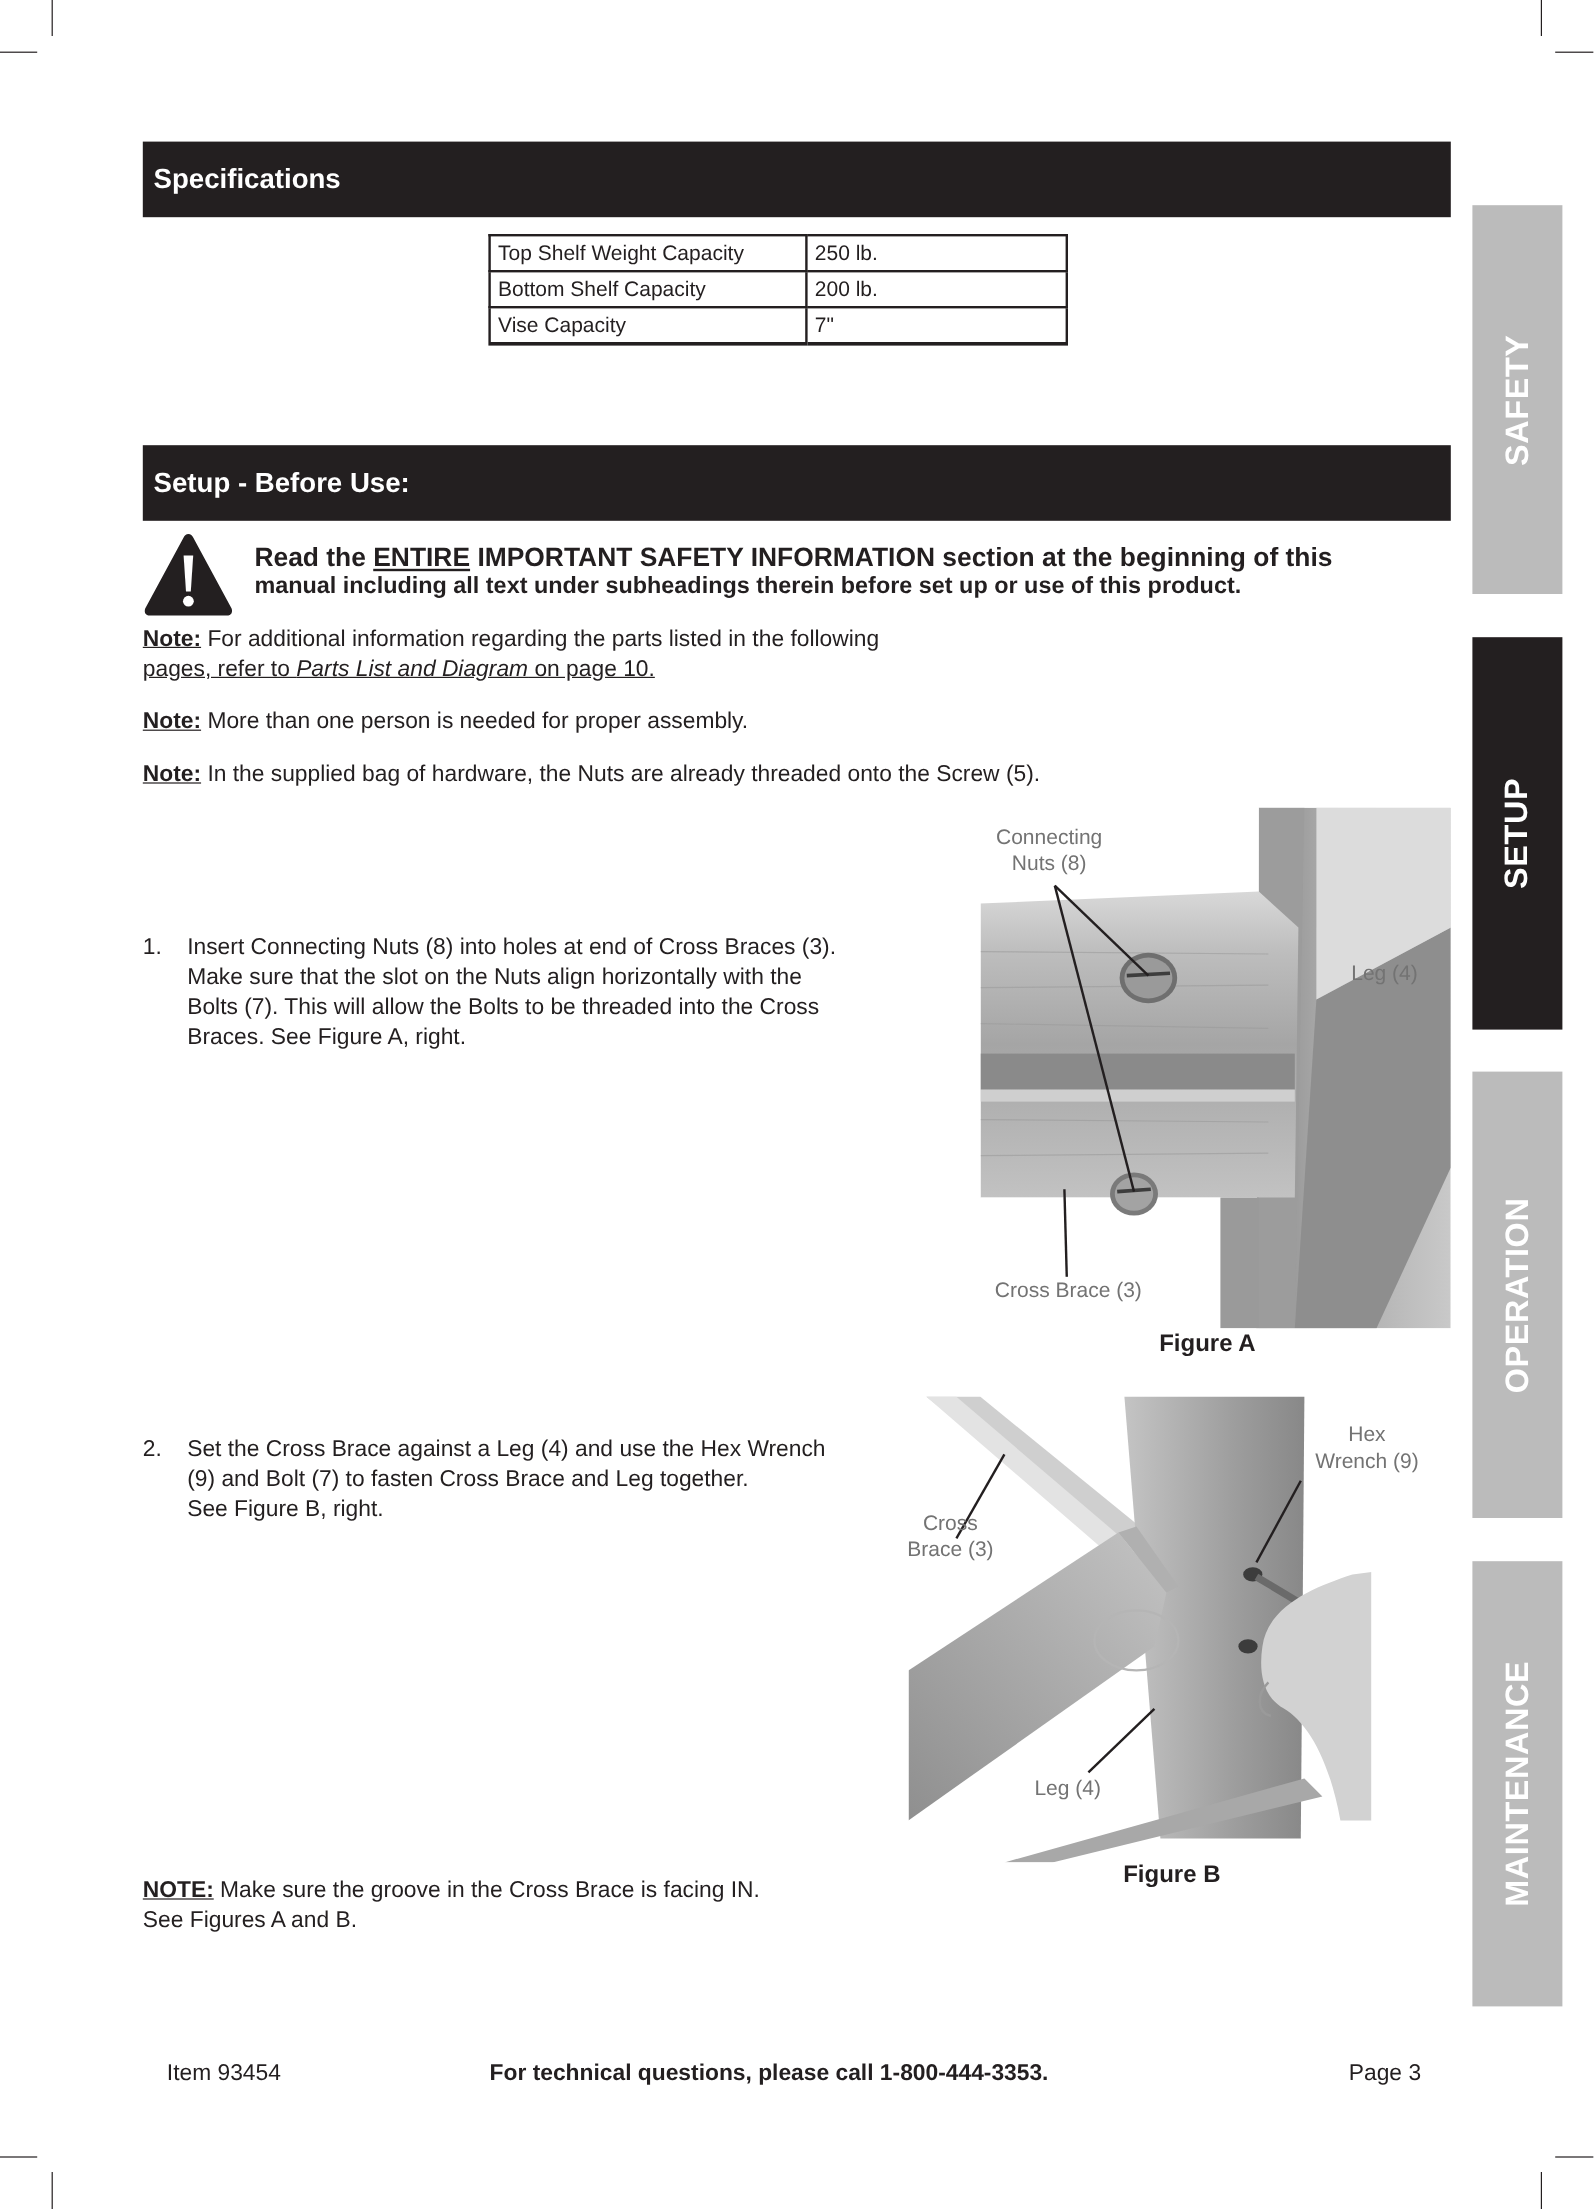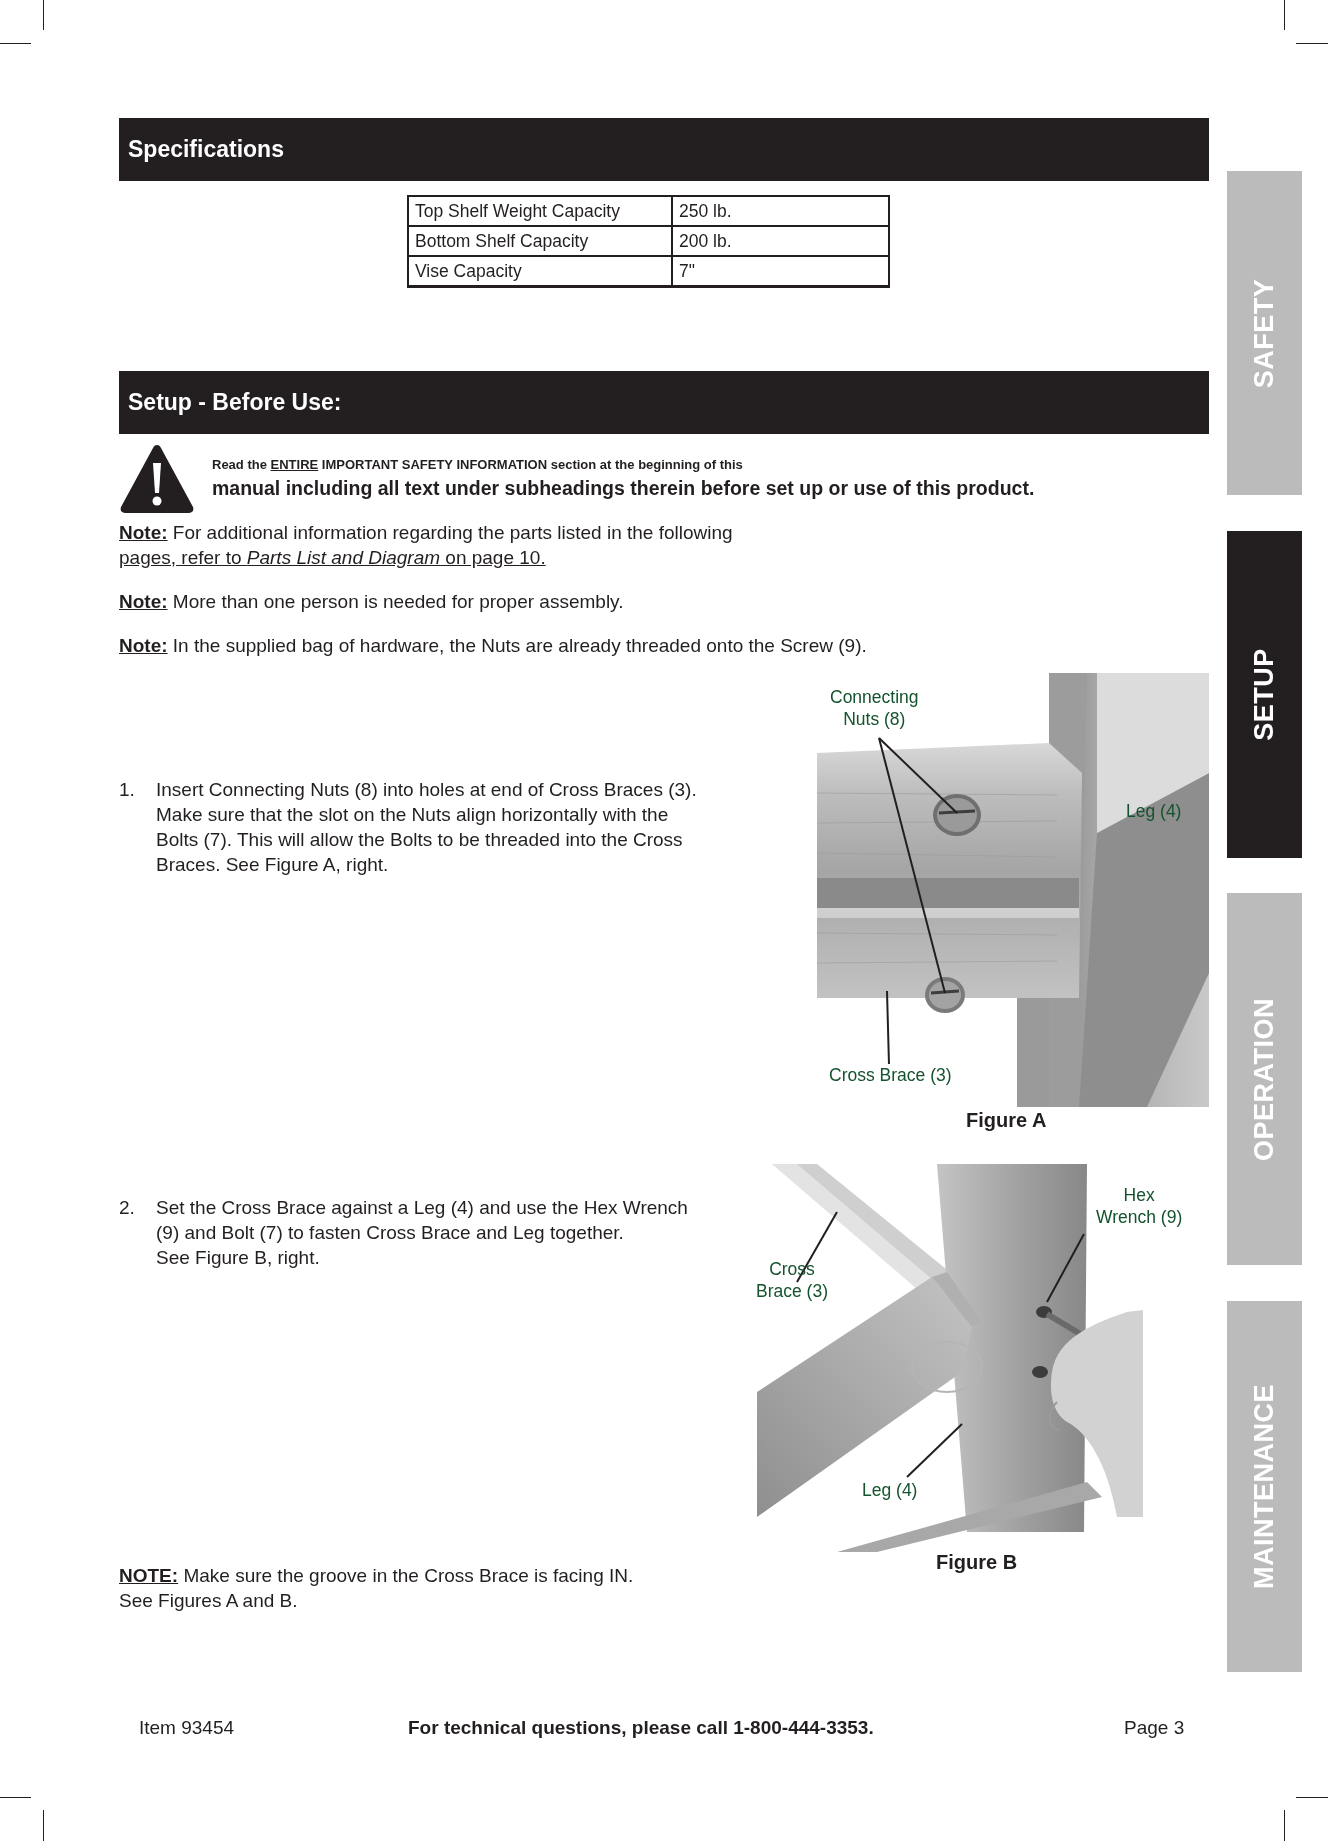--- a/index.html
+++ b/index.html
@@ -12,21 +12,21 @@
   table.spec tr:last-child td { border-bottom-width:3px; }
   table.spec td.k { width:250px; }
   .txt { position:absolute; font-size:19px; line-height:25px; white-space:nowrap; }
   .u { text-decoration:underline; font-weight:bold; }
   .b { font-weight:bold; }
   .i { font-style:italic; }
   .tab { position:absolute; left:1227px; width:75px; display:flex; align-items:center; justify-content:center; }
   .tab span { transform:rotate(-90deg); white-space:nowrap; font-weight:bold; font-size:27px; letter-spacing:0.5px; }
   .tab.gray { background:#bbbbbb; color:#ffffff; }
   .tab.dark { background:#231f20; color:#ffffff; }
-  .callout { position:absolute; font-size:17.5px; line-height:22px; text-align:center; white-space:nowrap; color:#14532d; }
+  .callout { position:absolute; font-size:17.5px; line-height:22px; text-align:center; white-space:nowrap; color:#737373; }
   .caption { position:absolute; font-weight:bold; font-size:20px; white-space:nowrap; }
   .photo { position:absolute; overflow:hidden; }
   .footer { position:absolute; top:1716px; font-size:19px; line-height:24px; white-space:nowrap; }
 </style>
 </head>
 <body>
 
 <div class="crop" style="left:43px;top:0;width:1px;height:30px;"></div>
 <div class="crop" style="left:0;top:43px;width:31px;height:1px;"></div>
 <div class="crop" style="left:1284px;top:0;width:1px;height:30px;"></div>
@@ -57,27 +57,27 @@
 
 <div class="bar" style="top:371px;">Setup - Before Use:</div>
 
 <div class="abs" style="left:119px;top:443px;width:76px;height:72px;">
   <svg width="76" height="72" viewBox="0 0 76 72">
     <path d="M38 2 C40 2 41 3 42 5 L74 64 C75 67 74 70 70 70 L6 70 C2 70 1 67 2 64 L34 5 C35 3 36 2 38 2 Z" fill="#231f20"></path>
     <path d="M34 20 L42 20 L40 50 L36 50 Z" fill="#ffffff"></path>
     <circle cx="38" cy="58" r="4.5" fill="#ffffff"></circle>
   </svg>
 </div>
-<div class="txt b" style="left:212px;top:452px;font-size:13px;"><span>Read the </span><span class="u">ENTIRE</span><span> IMPORTANT SAFETY INFORMATION section at the beginning of this</span></div>
+<div class="txt b" style="left:212px;top:452px;font-size:22px;"><span>Read the </span><span class="u">ENTIRE</span><span> IMPORTANT SAFETY INFORMATION section at the beginning of this</span></div>
 <div class="txt b" style="left:212px;top:476px;font-size:19.5px;">manual including all text under subheadings therein before set up or use of this product.</div>
 
 <div class="txt" style="left:119px;top:520px;"><span class="u">Note:</span><span> For additional information regarding the parts listed in the following</span></div>
 <div class="txt" style="left:119px;top:545px;text-decoration:underline;"><span>pages, refer to </span><span class="i">Parts List and Diagram</span><span> on page 10.</span></div>
 <div class="txt" style="left:119px;top:589px;"><span class="u">Note:</span><span> More than one person is needed for proper assembly.</span></div>
-<div class="txt" style="left:119px;top:633px;"><span class="u">Note:</span><span> In the supplied bag of hardware, the Nuts are already threaded onto the Screw (9).</span></div>
+<div class="txt" style="left:119px;top:633px;"><span class="u">Note:</span><span> In the supplied bag of hardware, the Nuts are already threaded onto the Screw (5).</span></div>
 
 <div class="txt" style="left:119px;top:777px;">1.</div>
 <div class="txt" style="left:156px;top:777px;">Insert Connecting Nuts (8) into holes at end of Cross Braces (3).</div>
 <div class="txt" style="left:156px;top:802px;">Make sure that the slot on the Nuts align horizontally with the</div>
 <div class="txt" style="left:156px;top:827px;">Bolts (7).  This will allow the Bolts to be threaded into the Cross</div>
 <div class="txt" style="left:156px;top:852px;">Braces.  See Figure A, right.</div>
 
 <div class="photo" style="left:817px;top:673px;width:392px;height:434px;">
   <svg width="392" height="434" viewBox="0 0 392 434">
     <defs>

